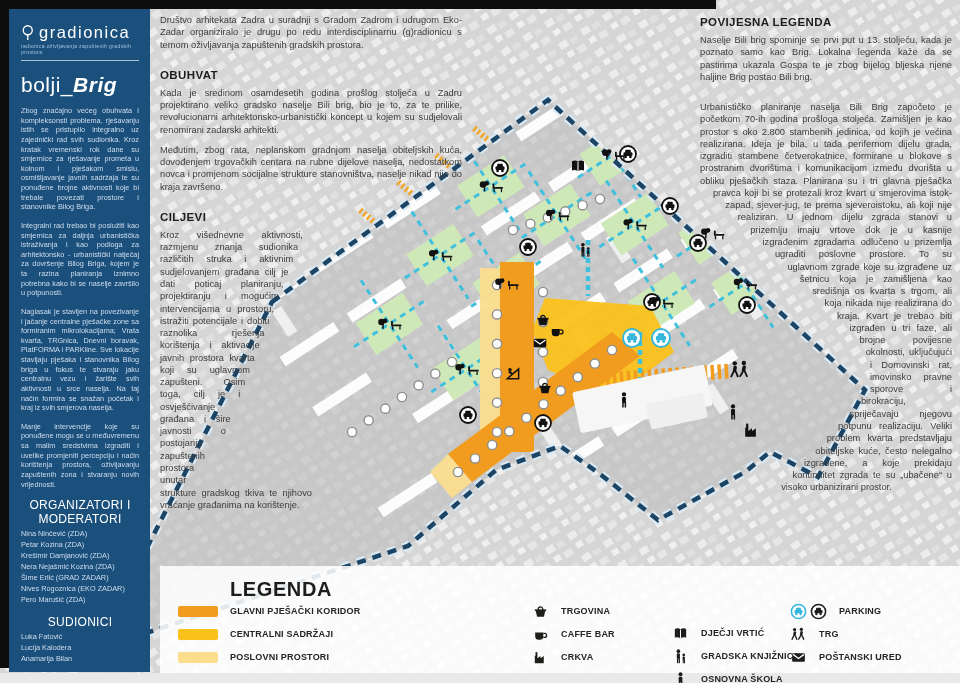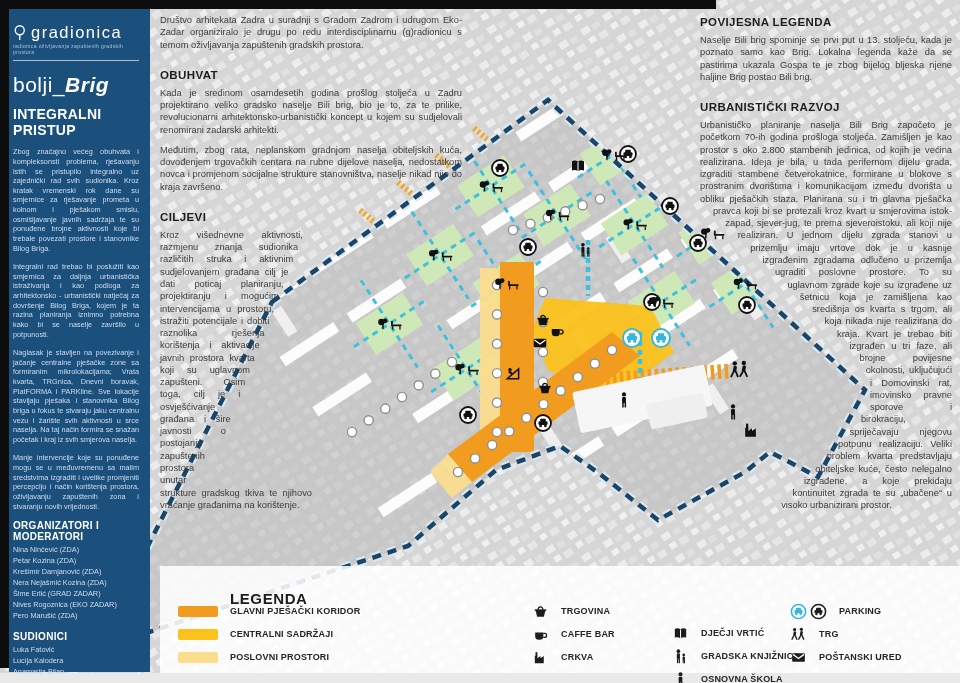--- a/index.html
+++ b/index.html
@@ -5,49 +5,49 @@
   html,body{margin:0;padding:0;background:#e5e5e5;}
   .poster{position:relative;width:960px;height:683px;overflow:hidden;
           font-family:"Liberation Sans",sans-serif;background:#d8d8d8;}
   .map-svg{position:absolute;left:0;top:0;width:960px;height:683px;}
   .bar-top{position:absolute;left:0;top:0;width:716px;height:9px;background:#0d0d0d;}
   .bar-left{position:absolute;left:0;top:0;width:9px;height:668px;background:#0d0d0d;}
   .bar-bottom{position:absolute;left:0;bottom:0;width:960px;height:10px;background:#e9e9e9;}
 
   
   .sidebar{position:absolute;left:9px;top:9px;width:141px;height:663px;box-sizing:border-box;
-           background:#1b4f7c;color:#cfdeee;padding:14px 11px 10px 4px;z-index:5;}
+           background:#1b4f7c;color:#cfdeee;padding:14px 11px 10px 12px;z-index:5;}
   .logo-row{display:flex;align-items:center;gap:3px;}
   .logo-text{color:#fff;font-size:16.5px;letter-spacing:1.5px;font-weight:400;}
   .logo-sub{font-size:5px;color:#a9c6dd;letter-spacing:.4px;margin-top:1px;}
   .logo-rule{border-bottom:1px solid rgba(255,255,255,.65);margin:5px 0 12px 0;}
   .brig-title{color:#fff;font-size:21px;letter-spacing:.5px;margin-bottom:4px;}
   .brig-title b{font-weight:bold;font-style:italic;}
   .side-head{color:#fff;font-size:14px;font-weight:bold;line-height:1.12;letter-spacing:.3px;
              margin:10px 0 8px 0;width:90px;}
   .side-p{font-size:7.3px;line-height:1.32;text-align:justify;margin:9px 0 7px 0;}
-  .side-subhead{color:#fff;font-size:10px;font-weight:bold;letter-spacing:.3px;margin:9px 0 3px 0;}
+  .side-subhead{color:#fff;font-size:12px;font-weight:normal;letter-spacing:.3px;margin:9px 0 3px 0;text-align:center;}
   .side-name{font-size:7.3px;line-height:1.5;}
 
   
   .col-mid{position:absolute;left:160px;top:14px;width:302px;z-index:3;}
   .col-right{position:absolute;left:700px;top:16px;width:252px;z-index:3;}
   .sec-head{font-size:11.5px;font-weight:bold;color:#1d1d1b;letter-spacing:.4px;margin:0 0 6px 0;}
   .sec-p{font-size:9.3px;color:#3c3c3c;line-height:1.32;text-align:justify;margin:0 0 8px 0;}
   .sec-gap{height:10px;}
   .sec-ciljevi{width:152px;}
   .taper-right{float:right;width:100px;height:255px;
                shape-outside:polygon(100% 0%,100% 100%,0% 100%);shape-margin:4px;}
   .taper-left{float:left;width:170px;height:420px;
               shape-outside:polygon(0% 0%,0% 22%,90% 58%,100% 66%,22% 100%,0% 100%);shape-margin:5px;}
 
   
   .legend-band{position:absolute;left:160px;right:0;top:566px;bottom:10px;
                background:rgba(255,255,255,.88);z-index:4;}
-  .lg-title{position:absolute;left:70px;top:24px;font-size:15px;font-weight:bold;
+  .lg-title{position:absolute;left:70px;top:12px;font-size:20px;font-weight:bold;
             letter-spacing:.6px;color:#1d1d1b;}
   .lg-col{position:absolute;top:38px;}
   .lg-col1{left:18px;} .lg-col2{left:205px;} .lg-col3{left:372px;} .lg-col4{left:512px;margin-top:22px;} .lg-col5{left:630px;}
   .lg-row{display:flex;align-items:center;gap:12px;height:14px;margin-bottom:9px;}
   .lg-label{font-size:9px;font-weight:bold;color:#242424;letter-spacing:.2px;white-space:nowrap;}
   .sw{width:40px;height:11px;border-radius:2px;flex:0 0 auto;}
   .sw-koridor{background:#f29c1f;} .sw-centralni{background:#fbc21c;} .sw-poslovni{background:#fbdd8e;}
   .lg-ic{width:17px;height:17px;color:#1d1d1b;flex:0 0 auto;}
   .lg-ic.cyan{color:#35b7dc;}
   .lg-ic2{display:flex;gap:3px;flex:0 0 auto;}
@@ -351,21 +351,20 @@
     <div class="logo-row">
       <svg width="15" height="17" viewBox="0 0 20 22">
         <circle cx="9" cy="8" r="6" fill="none" stroke="#ffffff" stroke-width="1.8"></circle>
         <line x1="9" y1="14" x2="9" y2="21" stroke="#ffffff" stroke-width="1.8"></line>
       </svg>
       <span class="logo-text">gradionica</span>
     </div>
     <div class="logo-sub">radionica oživljavanja zapuštenih gradskih prostora</div>
     <div class="logo-rule"></div>
     <div class="brig-title"><span>bolji_</span><b>Brig</b></div>
-    <div class="side-head">INTEGRALNI PRISTUP</div>
     <p class="side-p">Zbog značajno većeg obuhvata i kompleksonsti problema, rješavanju istih se pristupilo integralno uz zajednički rad svih sudionika. Kroz kratak vremenski rok dane su smjernice za rješavanje prometa u kolnom i pješakom smislu, osmišljavanje javnih sadržaja te su ponuđene brojne aktivnosti koje bi trebale povezati prostore i stanovnike Bilog Briga.</p>
     <p class="side-p">Integralni rad trebao bi poslužiti kao smjernica za daljnja urbanistička istraživanja i kao podloga za arhitektonsko - urbanistički natječaj za dovršenje Bilog Briga, kojem je ta razina planiranja iznimno potrebna kako bi se naselje završilo u potpunosti.</p>
     <p class="side-p">Naglasak je stavljen na povezivanje i jačanje centralne pješačke zone sa formiranim mikrolokacijama; Vrata kvarta, TRGnica, Dnevni boravak, PlatFORMA i PARKline. Sve lokacije stavljaju pješaka i stanovnika Bilog briga u fokus te stvaraju jaku centralnu vezu i žarište svih aktivnosti u srce naselja. Na taj način formira se snažan početak i kraj iz svih smjerova naselja.</p>
     <p class="side-p">Manje intervencije koje su ponuđene mogu se u međuvremenu sa malim sredstvima izgraditi i uvelike promjeniti percepciju i način korištenja prostora, oživljavanju zapuštenih zona i stvaranju novih vrijednosti.</p>
     <div class="side-subhead">ORGANIZATORI I MODERATORI</div>
     <div class="side-name">Nina Ninčević (ZDA)</div>
     <div class="side-name">Petar Kozina (ZDA)</div>
     <div class="side-name">Krešimir Damjanović (ZDA)</div>
     <div class="side-name">Nera Nejašmić Kozina (ZDA)</div>
     <div class="side-name">Šime Erlić (GRAD ZADAR)</div>
@@ -389,21 +388,20 @@
       <h3 class="sec-head">CILJEVI</h3>
       <div class="taper-right"></div>
       <p class="sec-p">Kroz višednevne aktivnosti, razmjenu znanja sudionika različitih struka i aktivnim sudjelovanjem građana cilj je dati poticaj planiranju, projektiranju i mogućim intervencijama u prostoru, istražiti potencijale i dobiti raznolika rješenja korištenja i aktivacije javnih prostora kvarta koji su uglavnom zapušteni. Osim toga, cilj je i osvješćivanje građana i šire javnosti o postojanju zapuštenih prostora unutar strukture gradskog tkiva te njihovo vraćanje građanima na korištenje.</p>
     </div>
   </section>
 
   <section class="col-right">
     <h3 class="sec-head">POVIJESNA LEGENDA</h3>
     <p class="sec-p">Naselje Bili brig spominje se prvi put u 13. stoljeću, kada je poznato samo kao Brig. Lokalna legenda kaže da se pastirima ukazala Gospa te je zbog bijelog bljeska njene haljine Brig postao Bili brig.</p>
     <div class="sec-gap"></div>
-    <h3 class="sec-head">URBANISTIČKI RAZVOJ</h3>
     <div>
       <div class="taper-left"></div>
       <p class="sec-p">Urbanističko planiranje naselja Bili Brig započeto je početkom 70-ih godina prošloga stoljeća. Zamišljen je kao prostor s oko 2.800 stambenih jedinica, od kojih je većina realizirana. Ideja je bila, u tada perifernom dijelu grada, izgraditi stambene četverokatnice, formirane u blokove s prostranim dvorištima i komunikacijom između dvorišta u obliku pješačkih staza. Planirana su i tri glavna pješačka pravca koji bi se protezali kroz kvart u smjerovima istok-zapad, sjever-jug, te prema sjeveroistoku, ali koji nije realiziran. U jednom dijelu zgrada stanovi u prizemlju imaju vrtove dok je u kasnije izgrađenim zgradama odlučeno u prizemlja ugraditi poslovne prostore. To su uglavnom zgrade koje su izgrađene uz šetnicu koja je zamišljena kao središnja os kvarta s trgom, ali koja nikada nije realizirana do kraja. Kvart je trebao biti izgrađen u tri faze, ali brojne povijesne okolnosti, uključujući i Domovinski rat, imovinsko pravne sporove i birokraciju, spriječavaju njegovu potpunu realizaciju. Veliki problem kvarta predstavljaju obiteljske kuće, često nelegalno izgrađene, a koje prekidaju kontinuitet zgrada te su „ubačene“ u visoko urbanizirani prostor.</p>
     </div>
   </section>
 
   <footer class="legend-band">
     <div class="lg-title">LEGENDA</div>
 
     <div class="lg-col lg-col1">

